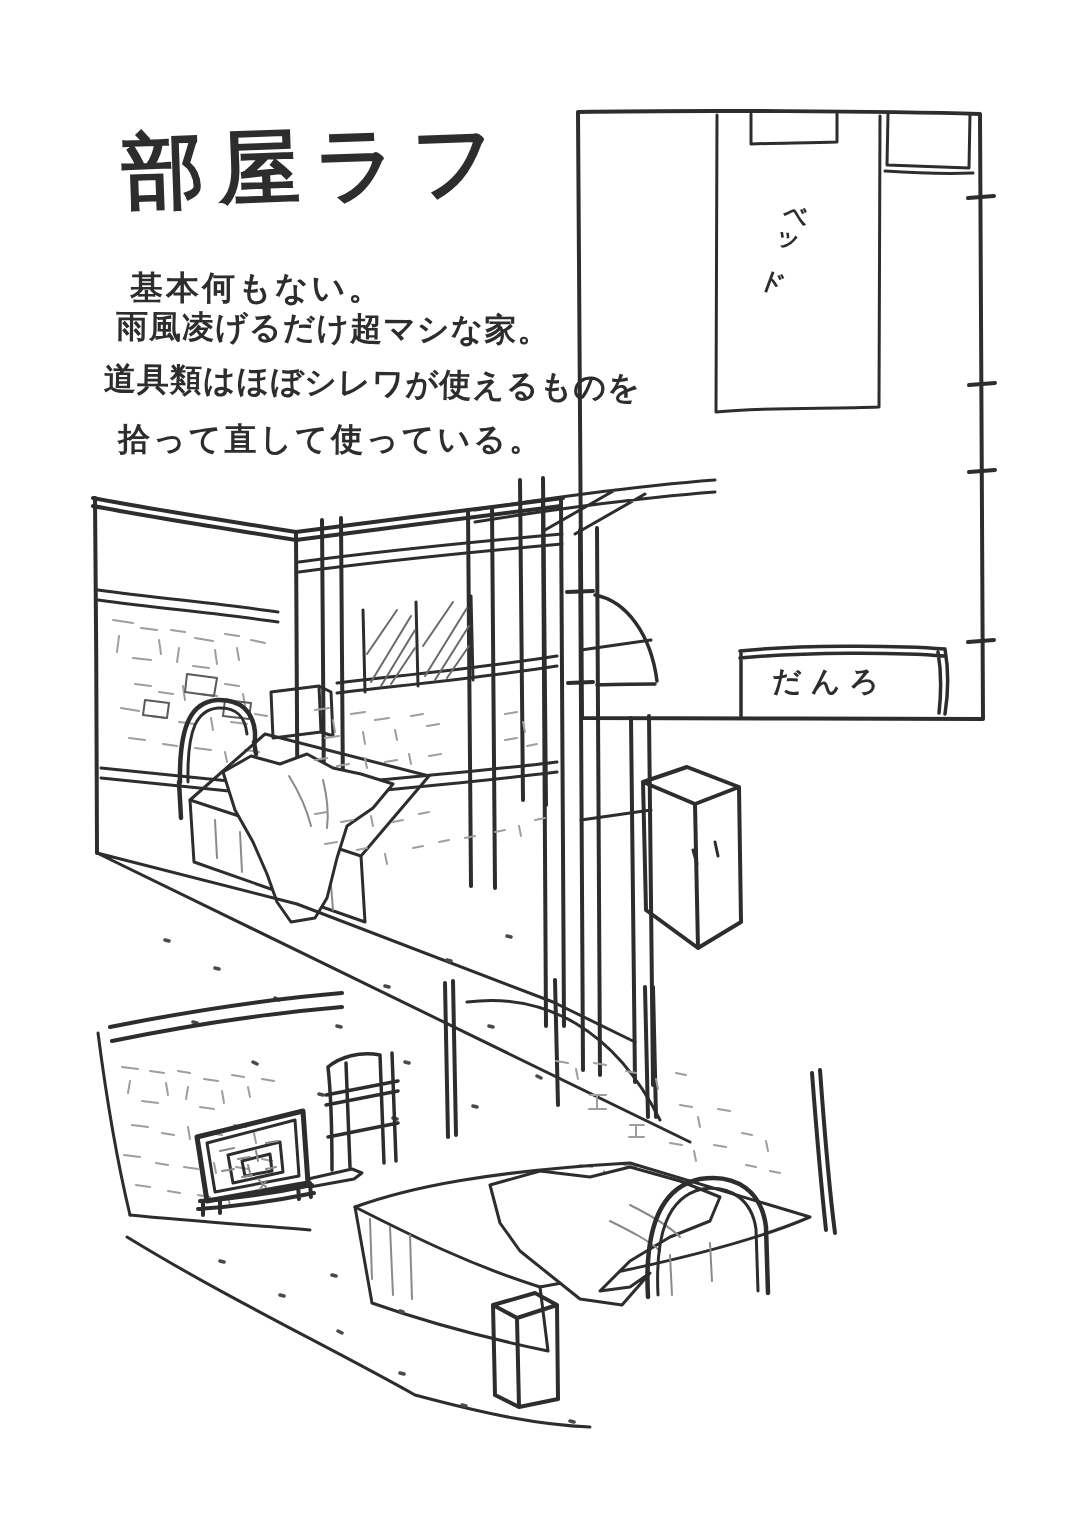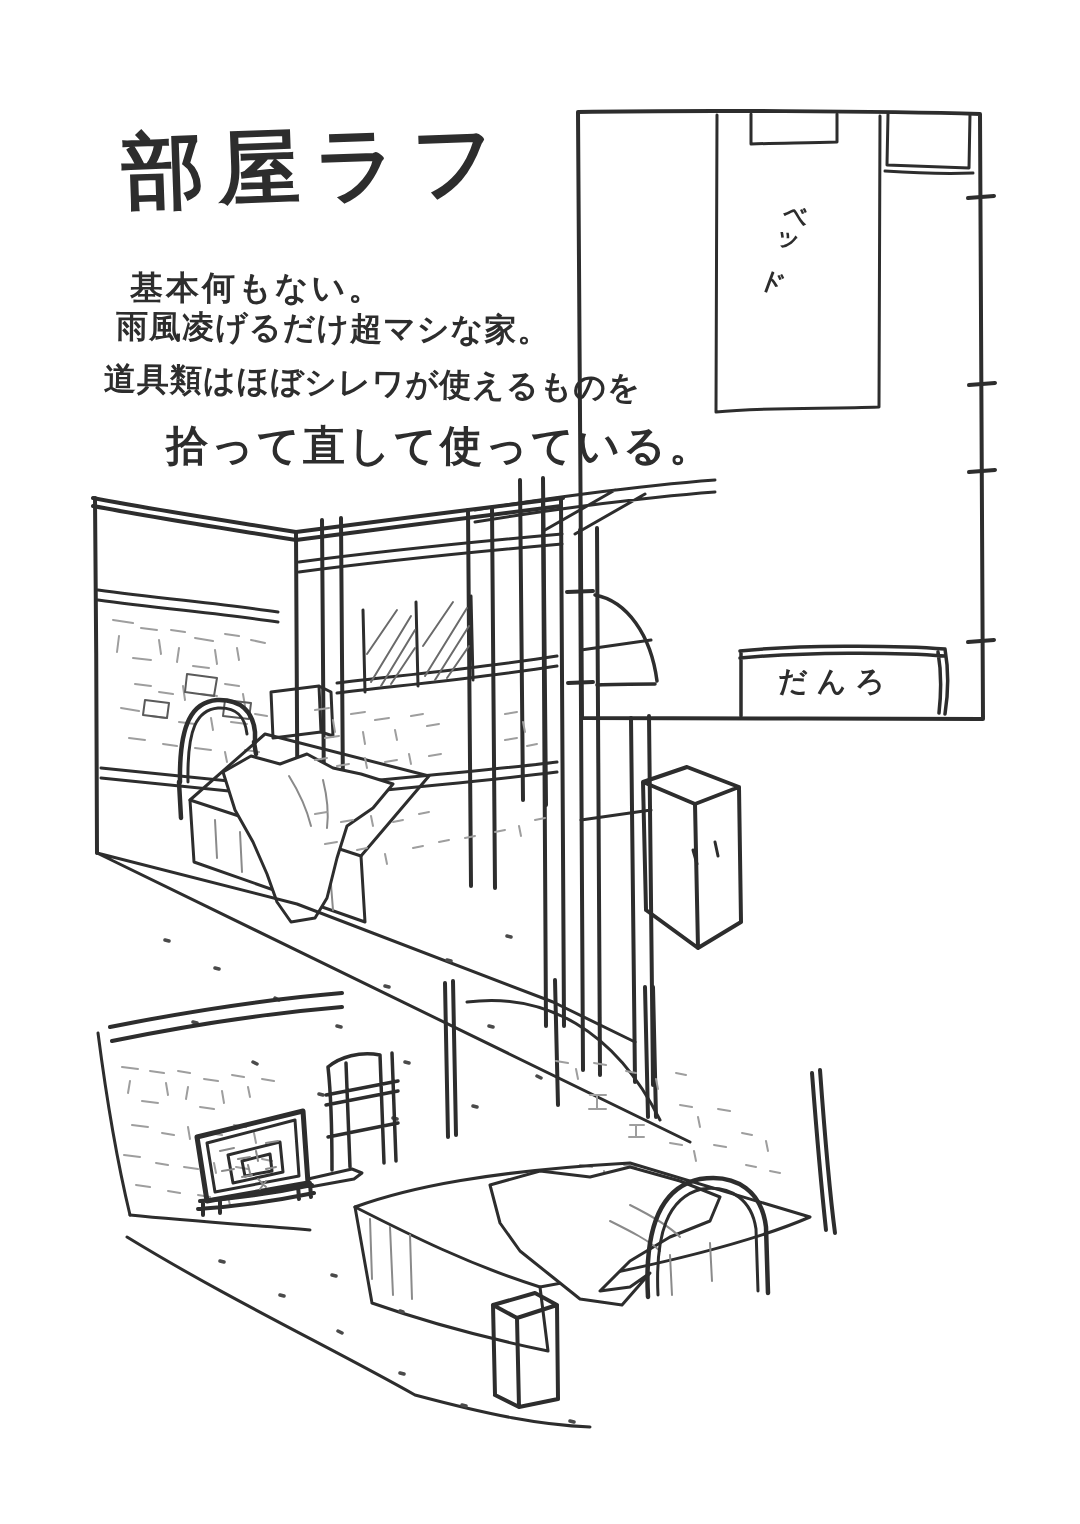--- a/index.html
+++ b/index.html
@@ -11,27 +11,27 @@
   }
   .abs{position:absolute;}
   .title{
     left:122px;top:112px;font-size:82px;font-weight:bold;
     letter-spacing:14px;transform:rotate(-2deg);white-space:nowrap;
   }
   .note{white-space:nowrap;font-weight:bold;}
   .note1{left:130px;top:266px;font-size:33px;letter-spacing:3px;}
   .note2{left:116px;top:307px;font-size:32px;letter-spacing:1px;transform:rotate(0.5deg);}
   .note3{left:104px;top:362px;font-size:32px;letter-spacing:1px;transform:rotate(1deg);}
-  .note4{left:118px;top:418px;font-size:42px;letter-spacing:3px;margin-left:48px;}
+  .note4{left:118px;top:418px;font-size:32px;letter-spacing:3px;}
   .plan-label-bed{
     left:773px;top:186px;font-size:25px;font-weight:bold;
     writing-mode:vertical-rl;letter-spacing:6px;transform:rotate(20deg);
   }
   .plan-label-danro{
-    left:772px;top:662px;font-size:29px;font-weight:bold;letter-spacing:9px;white-space:nowrap;margin-left:6px;
+    left:772px;top:662px;font-size:29px;font-weight:bold;letter-spacing:9px;white-space:nowrap;
   }
   svg{position:absolute;overflow:visible;}
   svg *{vector-effect:none;}
 </style>
 </head>
 <body>
 
 <div class="abs title">部屋ラフ</div>
 <div class="abs note note1">基本何もない。</div>
 <div class="abs note note2">雨風凌げるだけ超マシな家。</div>

